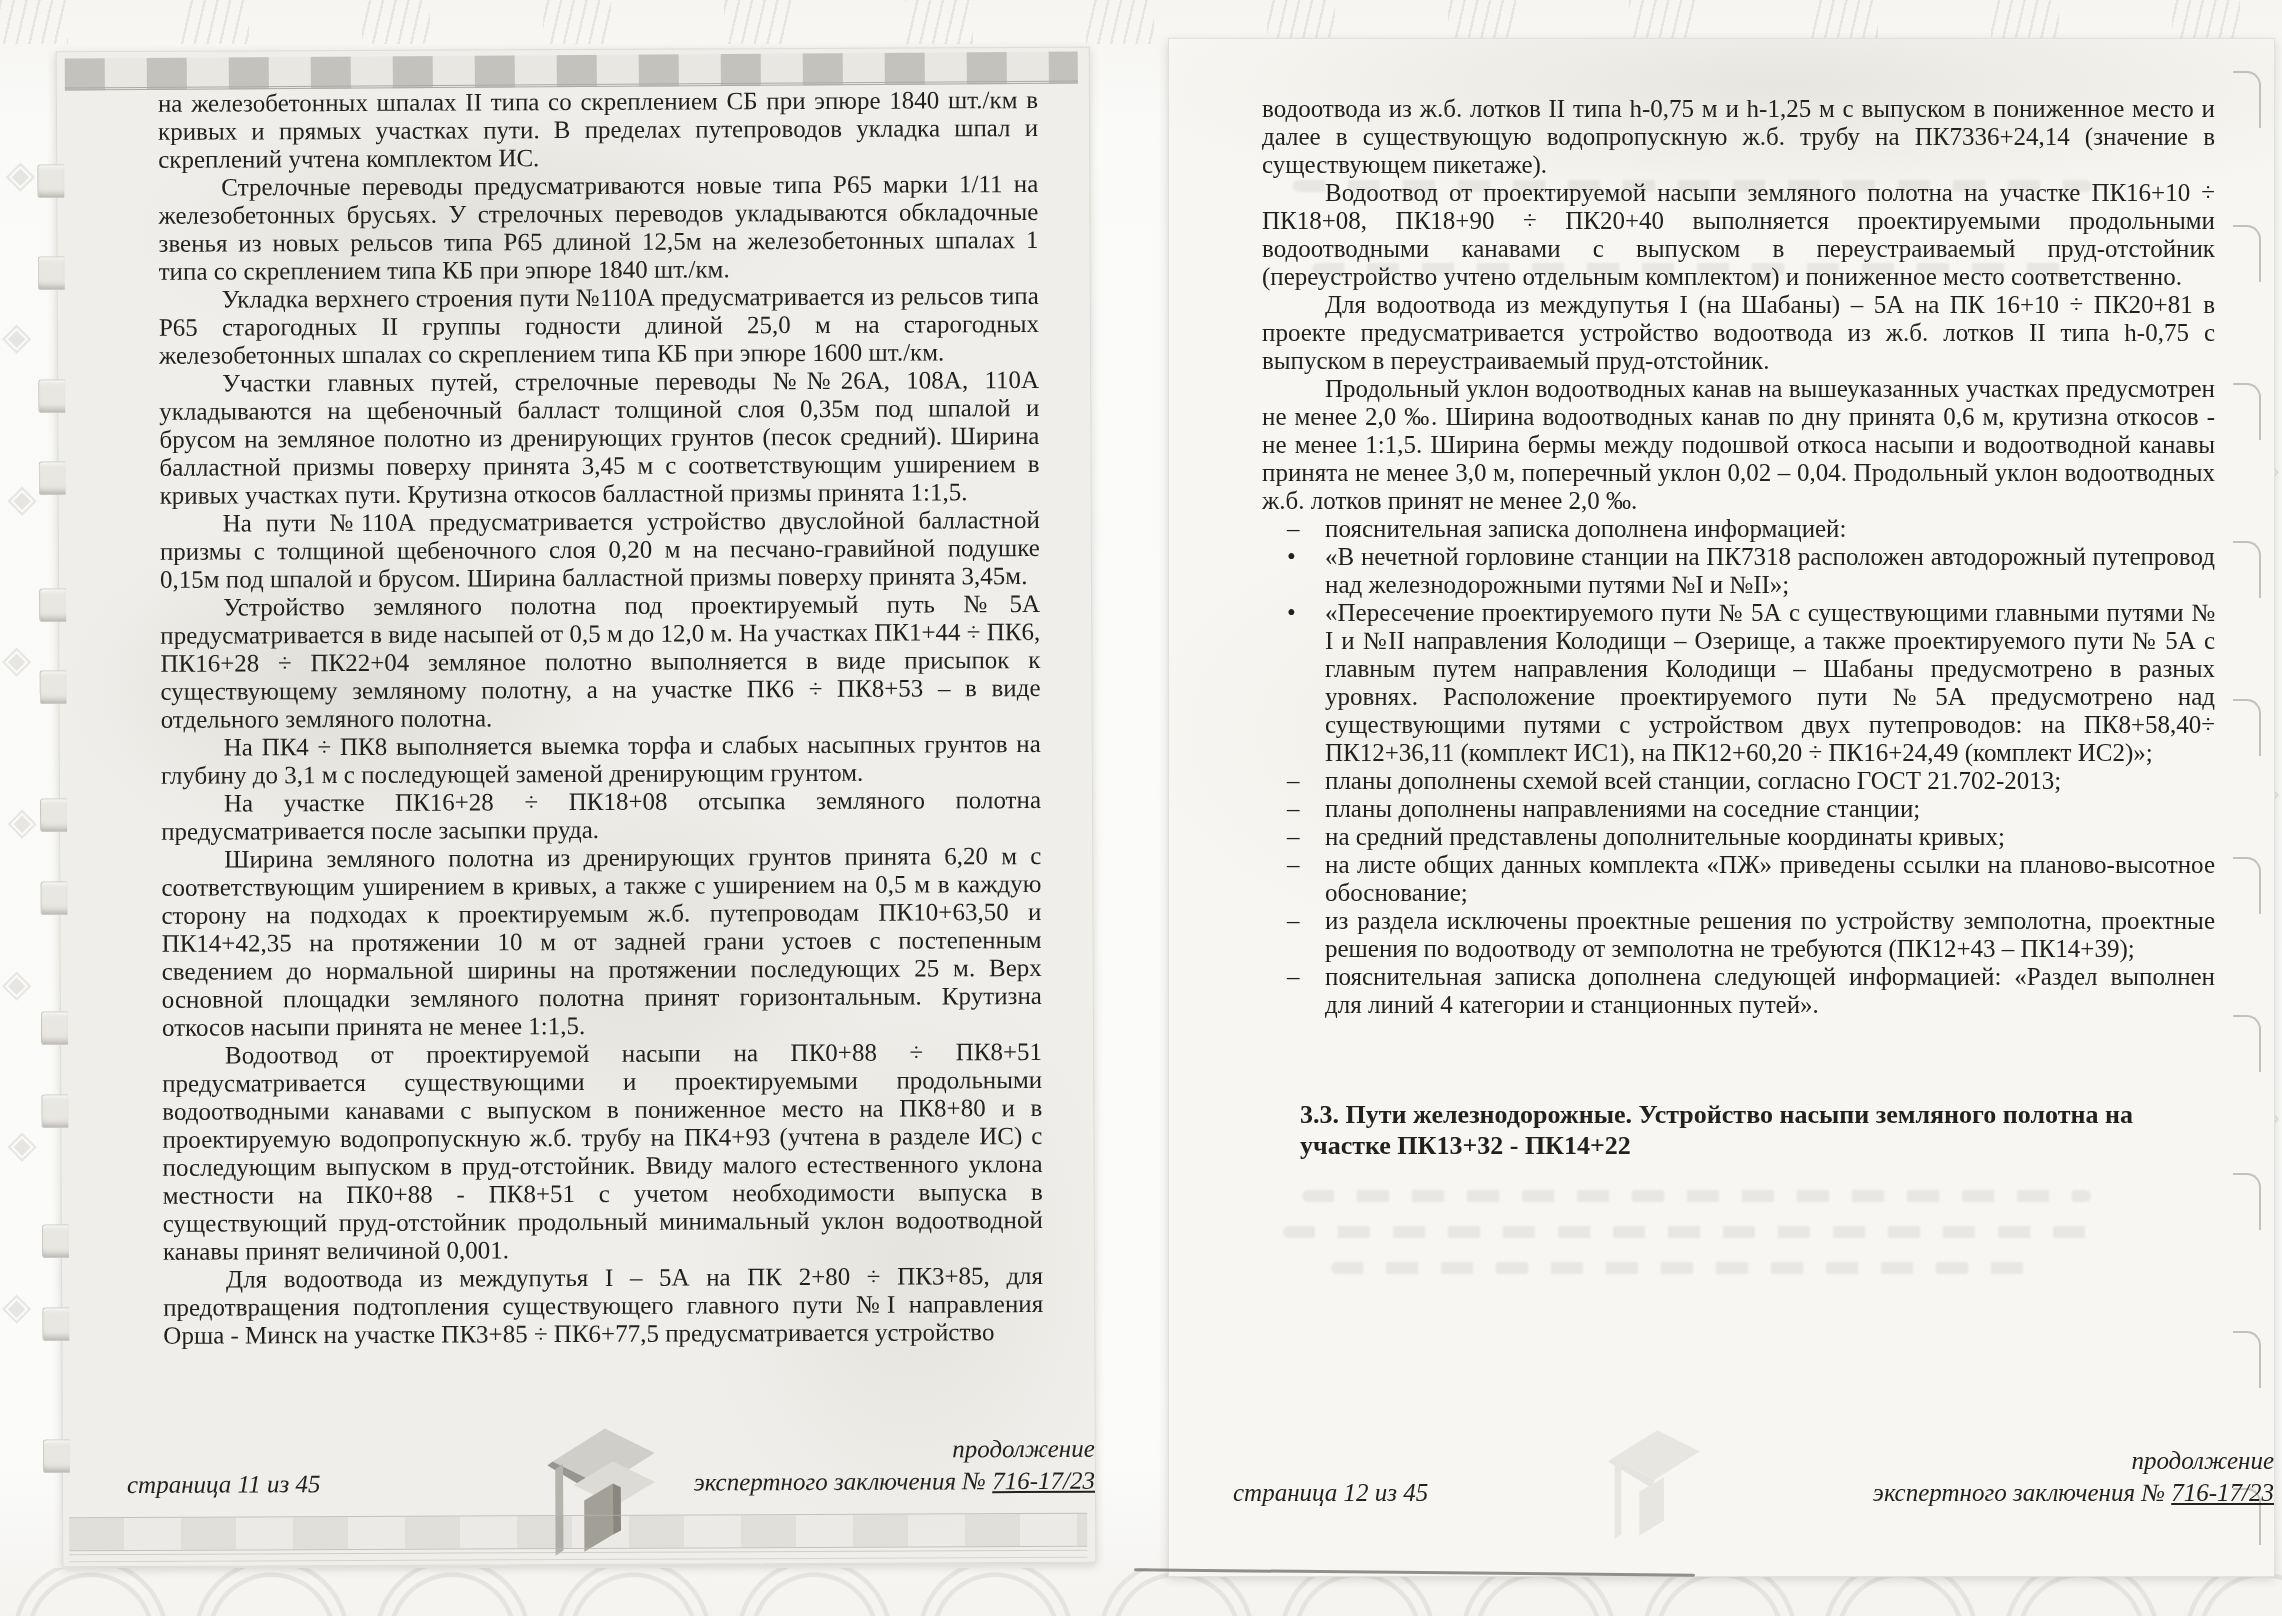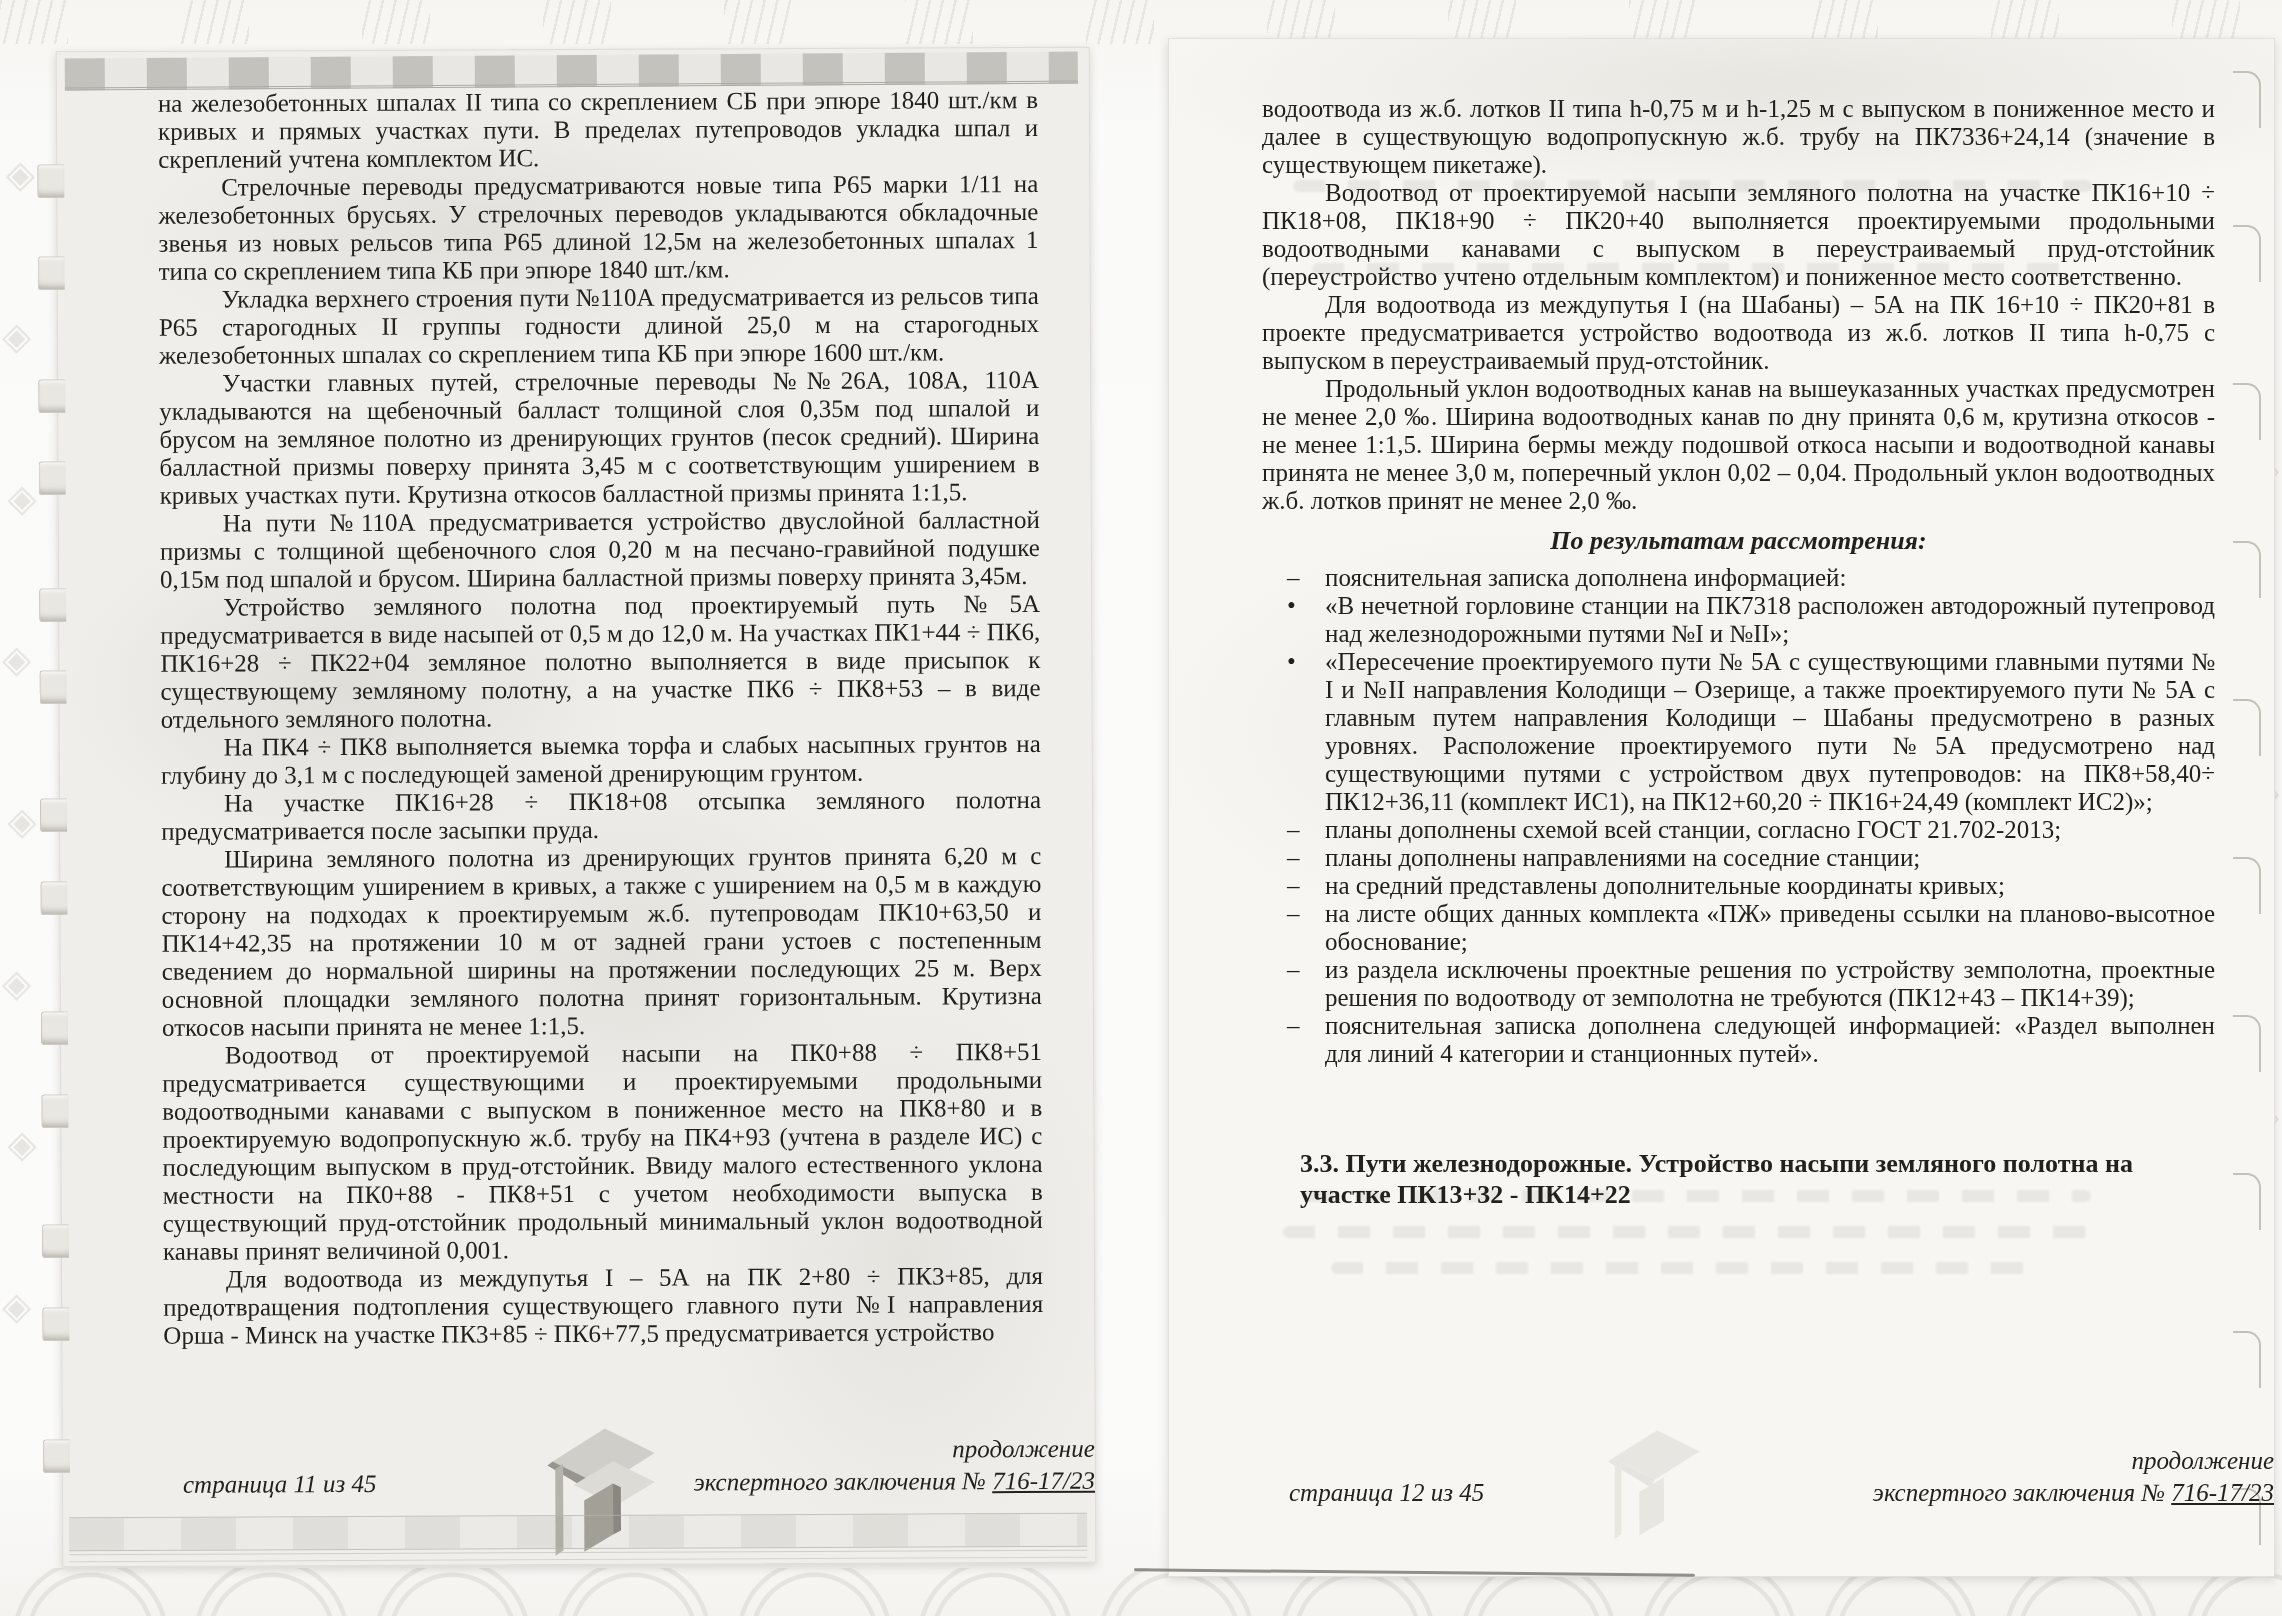--- a/index.html
+++ b/index.html
@@ -96,21 +96,21 @@
   .li .txt { flex:1; text-align:justify; }
 
   .section-heading {
     margin:80px 38px 23px 38px; text-align:left; font-weight:bold; font-size:26px; line-height:31px;
   }
 
   .footer { position:absolute; left:0; right:0; font-style:italic; font-size:25px; line-height:32px; }
   .footer-left-page  { top:1385px; }
   .footer-right-page { top:1406px; }
   .footer .row { display:flex; align-items:flex-end; }
-  .footer .pageno { margin-left:120px; white-space:nowrap;text-align:right; }
+  .footer .pageno { margin-left:64px; white-space:nowrap;text-align:right; }
   .footer .cont { margin-left:auto; text-align:right; }
   .footer .u { text-decoration:underline; }
 
   
   .logo { position:absolute; }
   .logo-left  { left:474px; top:1368px; width:131px; height:160px; opacity:.9; }
   .logo-right { left:430px; top:1381px; width:112px; height:139px; opacity:.16; }
 
   
   .smudge {
@@ -223,21 +223,20 @@
 
     <div class="content content-right">
       <div class="paras top-paras">
 
       <p class="para">водоотвода из ж.б. лотков II типа h-0,75 м и h-1,25 м с выпуском в пониженное место и далее в существующую водопропускную ж.б. трубу на ПК7336+24,14 (значение в существующем пикетаже).</p>
           <p class="para">Водоотвод от проектируемой насыпи земляного полотна на участке ПК16+10 ÷ ПК18+08, ПК18+90 ÷ ПК20+40 выполняется проектируемыми продольными водоотводными канавами с выпуском в переустраиваемый пруд-отстойник (переустройство учтено отдельным комплектом) и пониженное место соответственно.</p>
           <p class="para">Для водоотвода из междупутья I (на Шабаны) – 5А на ПК 16+10 ÷ ПК20+81 в проекте предусматривается устройство водоотвода из ж.б. лотков II типа h-0,75 с выпуском в переустраиваемый пруд-отстойник.</p>
           <p class="para">Продольный уклон водоотводных канав на вышеуказанных участках предусмотрен не менее 2,0 ‰. Ширина водоотводных канав по дну принята 0,6 м, крутизна откосов - не менее 1:1,5. Ширина бермы между подошвой откоса насыпи и водоотводной канавы принята не менее 3,0 м, поперечный уклон 0,02 – 0,04. Продольный уклон водоотводных ж.б. лотков принят не менее 2,0 ‰.</p>
         </div>
 
-      <div class="results-heading">По результатам рассмотрения:</div>
 
       <div class="review-list">
 
           <div class="li">
             <span class="marker">–</span>
             <span class="txt">пояснительная записка дополнена информацией:</span>
           </div>
 
           <div class="li">
             <span class="marker">•</span>

